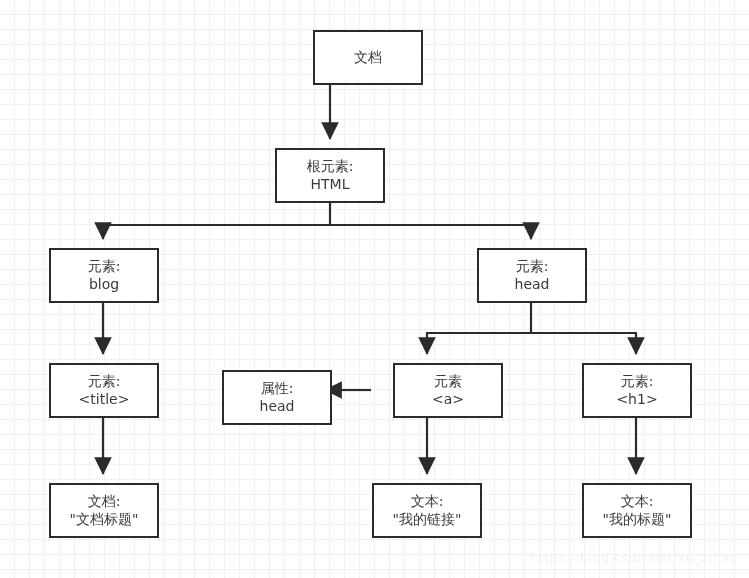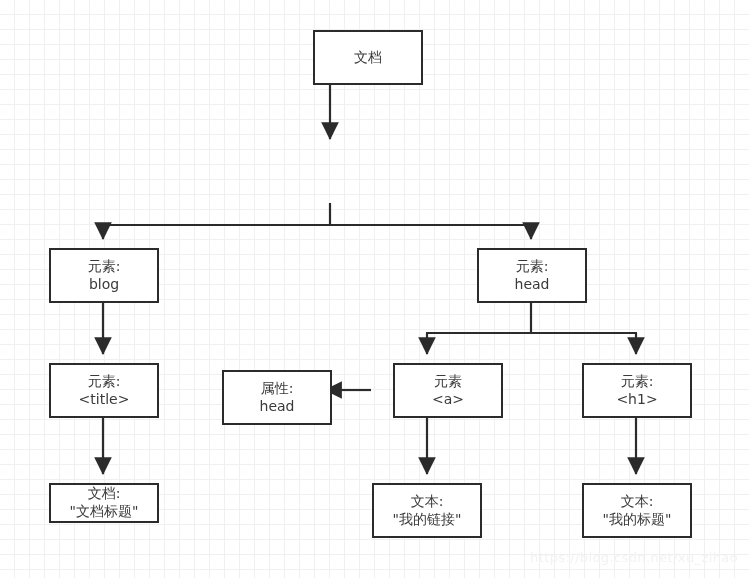--- a/index.html
+++ b/index.html
@@ -99,20 +99,24 @@
       <line x1="427" y1="418" x2="427" y2="474" marker-end="url(#arrowDown)"></line>
 
       <line x1="636" y1="418" x2="636" y2="474" marker-end="url(#arrowDown)"></line>
     </g>
   </svg>
 
   <div class="node" style="left:275px; top:30px; width:110px; height:55px;margin-left:38px;">
     <span class="ln">文档</span>
   </div>
 
+  <div class="node" style="left:275px; top:148px; width:110px; height:55px;">
+    <span class="ln">根元素:</span>
+    <span class="ln">HTML</span>
+  </div>
 
   <div class="node" style="left:49px; top:248px; width:110px; height:55px;">
     <span class="ln">元素:</span>
     <span class="ln">blog</span>
   </div>
 
   <div class="node" style="left:477px; top:248px; width:110px; height:55px;">
     <span class="ln">元素:</span>
     <span class="ln">head</span>
   </div>
@@ -130,21 +134,21 @@
   <div class="node" style="left:372px; top:363px; width:110px; height:55px;margin-left:21px;">
     <span class="ln">元素</span>
     <span class="ln">&lt;a&gt;</span>
   </div>
 
   <div class="node" style="left:582px; top:363px; width:110px; height:55px;">
     <span class="ln">元素:</span>
     <span class="ln">&lt;h1&gt;</span>
   </div>
 
-  <div class="node" style="left:49px; top:483px; width:110px; height:40px;">
+  <div class="node" style="left:49px; top:483px; width:110px; height:55px;">
     <span class="ln">文档:</span>
     <span class="ln">"文档标题"</span>
   </div>
 
   <div class="node" style="left:372px; top:483px; width:110px; height:55px;">
     <span class="ln">文本:</span>
     <span class="ln">"我的链接"</span>
   </div>
 
   <div class="node" style="left:582px; top:483px; width:110px; height:55px;">

